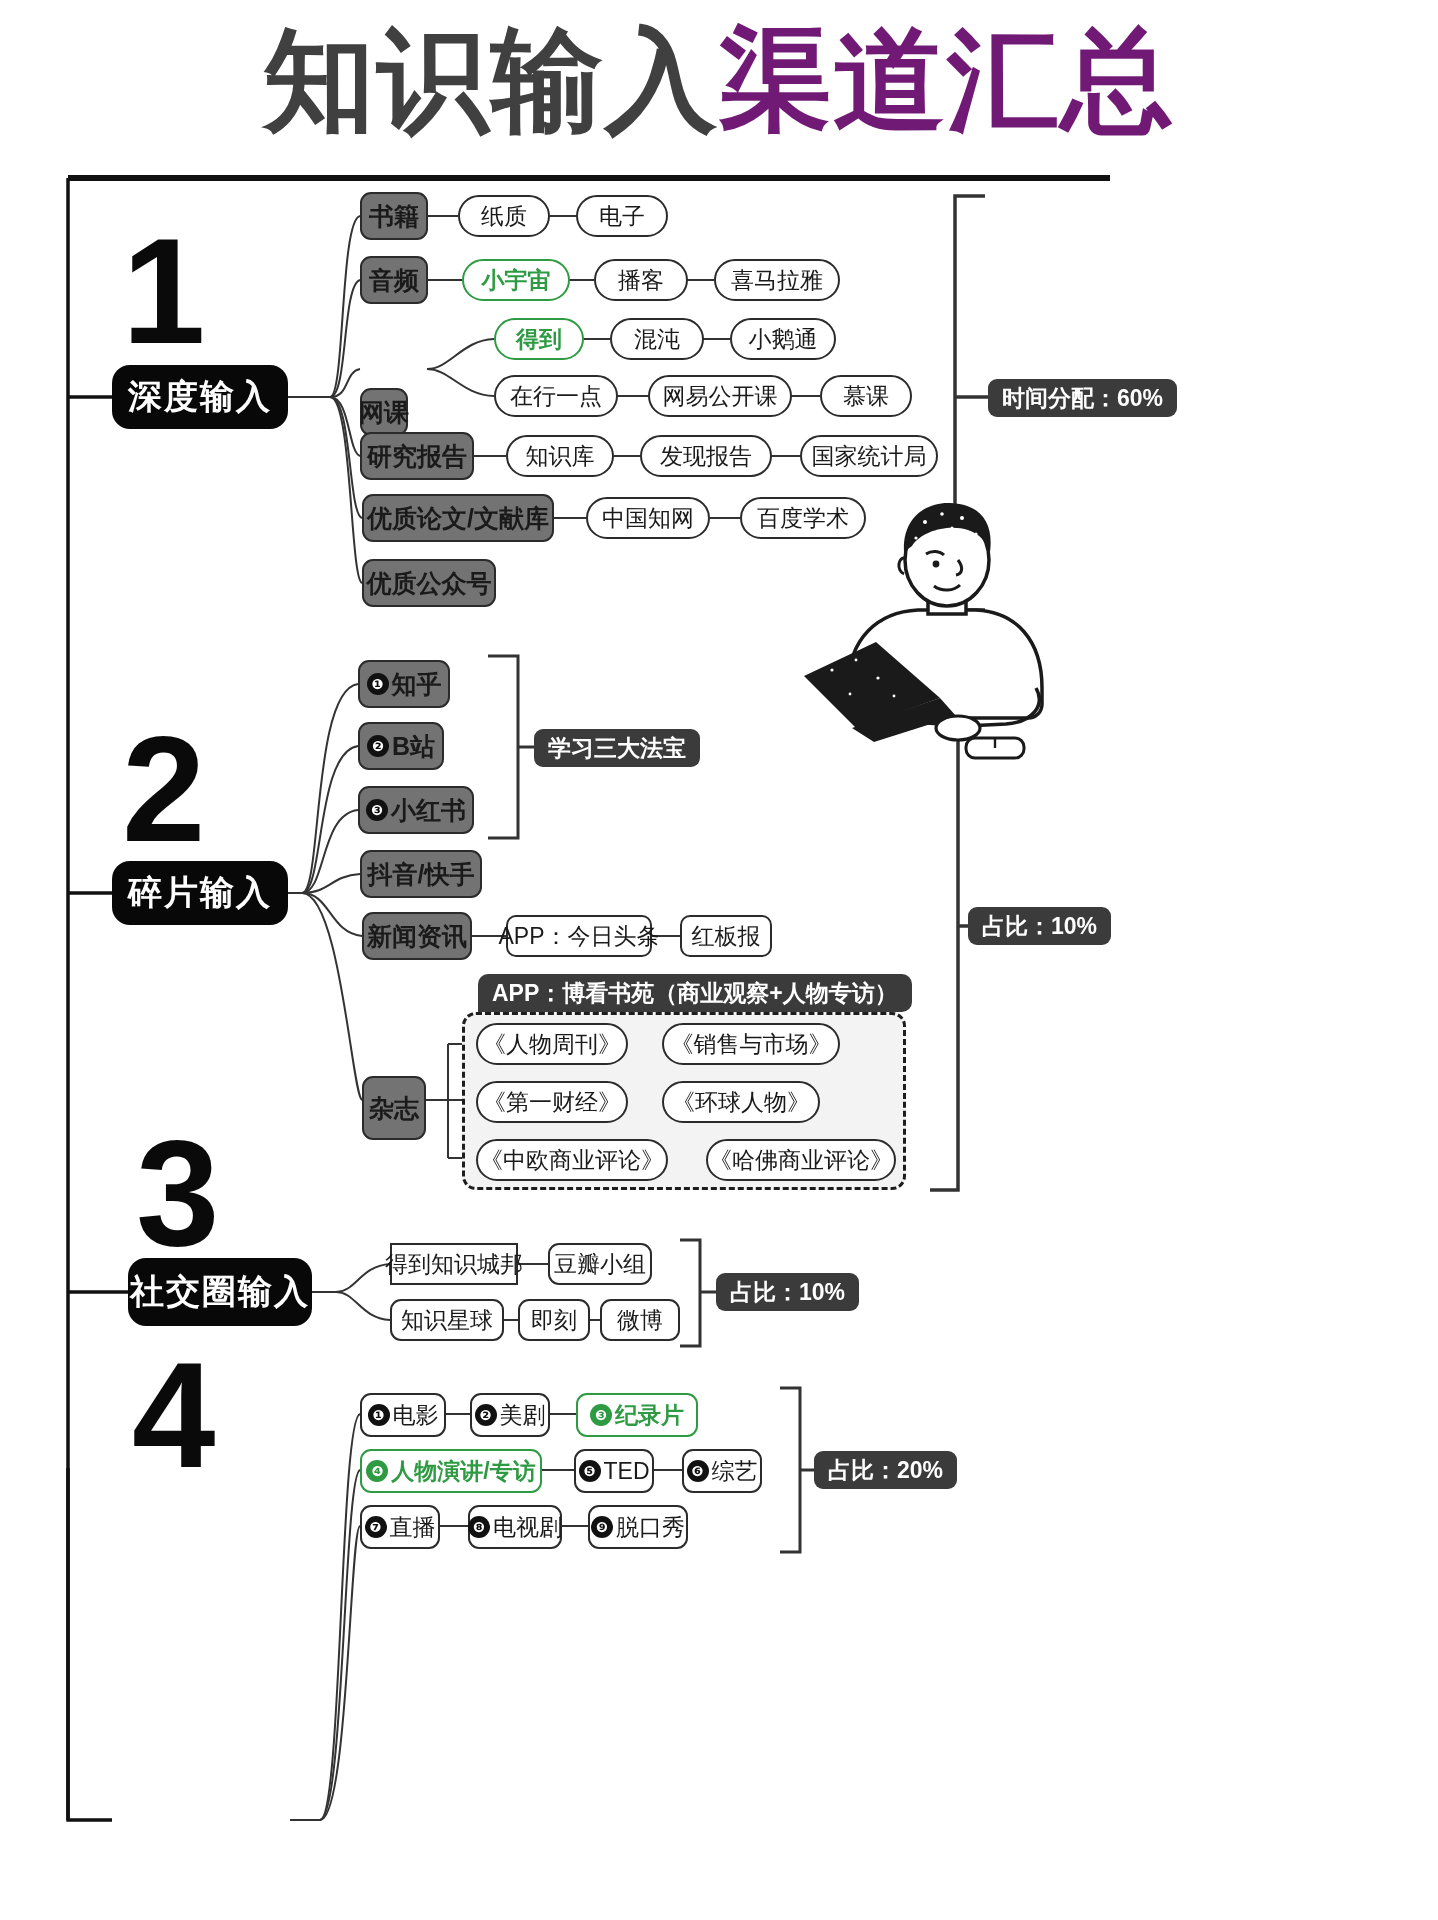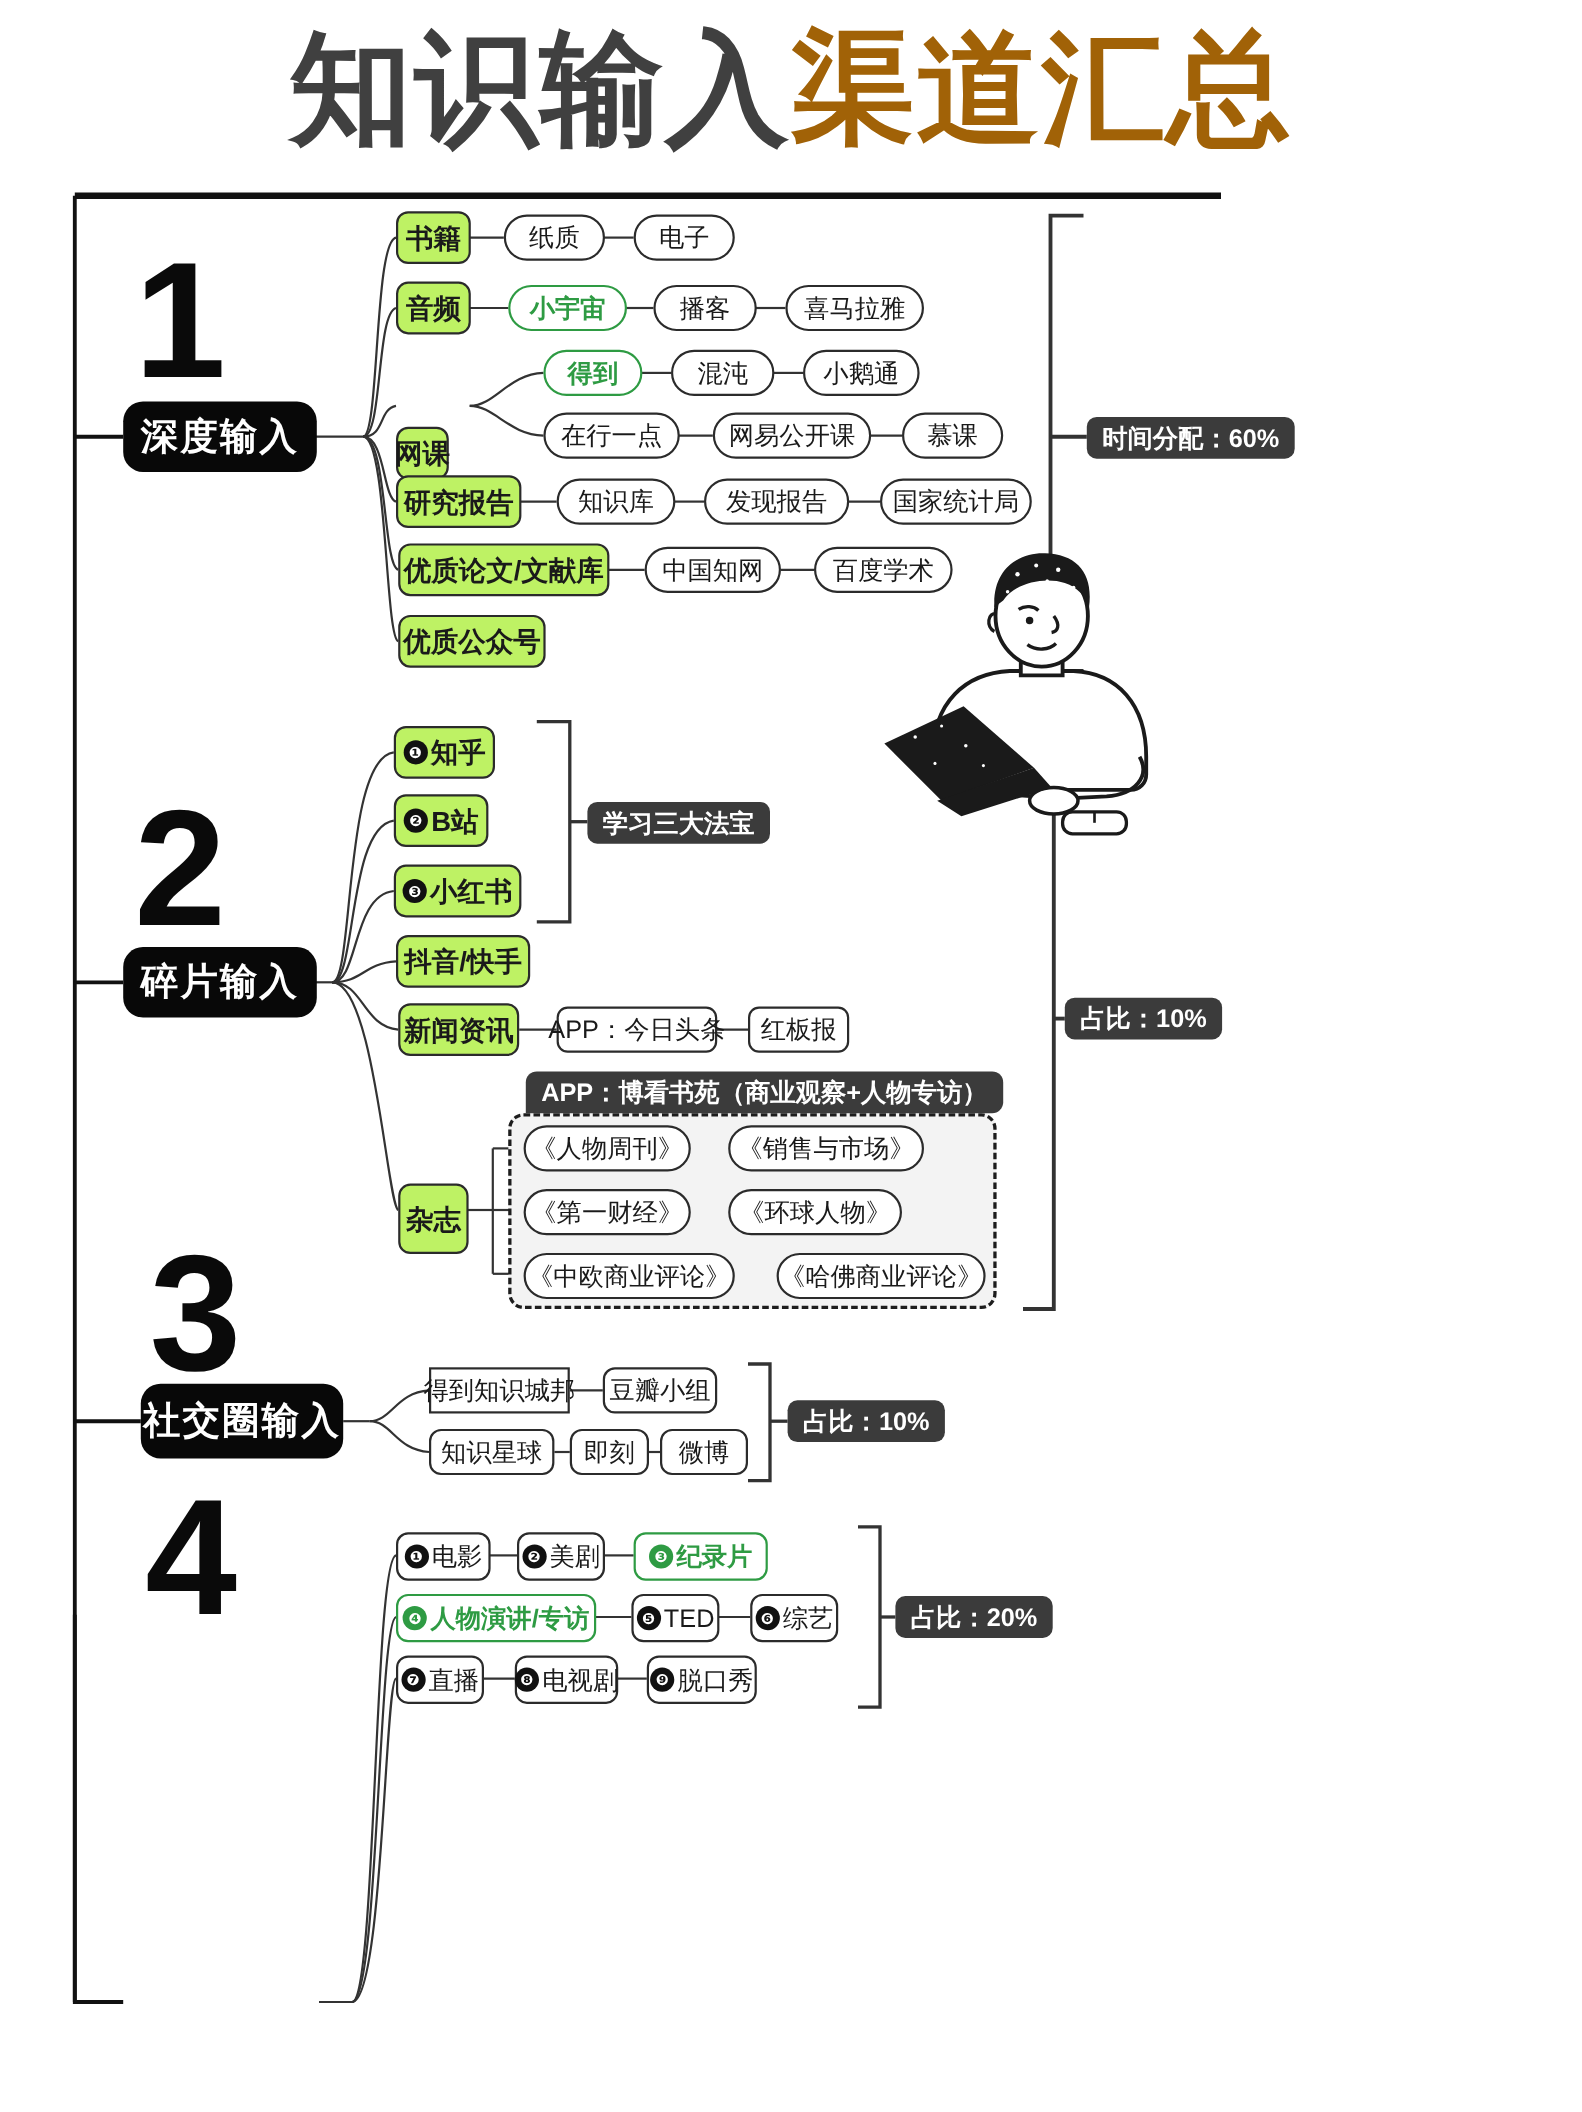--- a/index.html
+++ b/index.html
@@ -14,36 +14,36 @@
 
   
   .title {
     position:absolute; left:0; top:14px; width:1438px;
     text-align:center;
     font-size:112px; font-weight:bold; letter-spacing:2px;
     line-height:1.2;
     white-space:nowrap;
   }
   .title .g { color:#404040;margin-top:20px; }
-  .title .b { color:#a16207; }
+  .title .b { color:#701a75; }
 
   
   svg.links { position:absolute; left:0; top:0; width:1438px; height:1920px; pointer-events:none; }
 
   
   .node {
     position:absolute;
     display:flex; align-items:center; justify-content:center;
     font-size:23px; color:#1a1a1a; white-space:nowrap;
     background:#ffffff; border:2.5px solid #2b2b2b; border-radius:26px;
     padding:0 16px;
     z-index:3;
   }
   .node.sq {           
-    background:#bef264; border-radius:11px; border:2.5px solid #2b2b2b;
+    background:#737373; border-radius:11px; border:2.5px solid #2b2b2b;
     font-weight:bold; font-size:25px;
   }
   .node.green {
     border-color:#2e9b43; color:#2e9b43; background:#ffffff; font-weight:bold;
   }
   .node.thin { border-width:2px; }
 
   
   .main-node {
     position:absolute; z-index:4;

